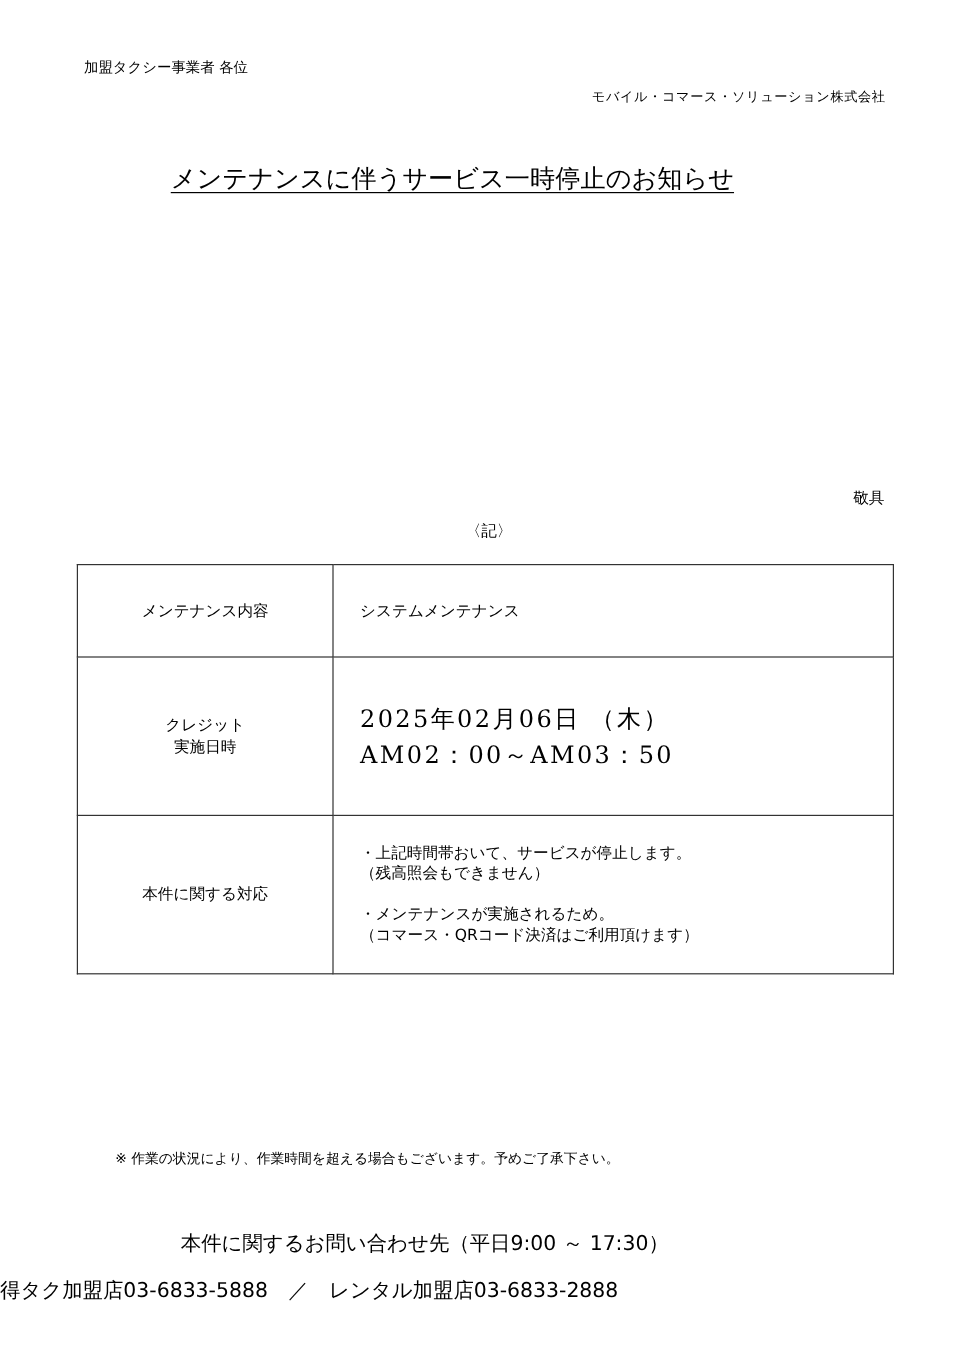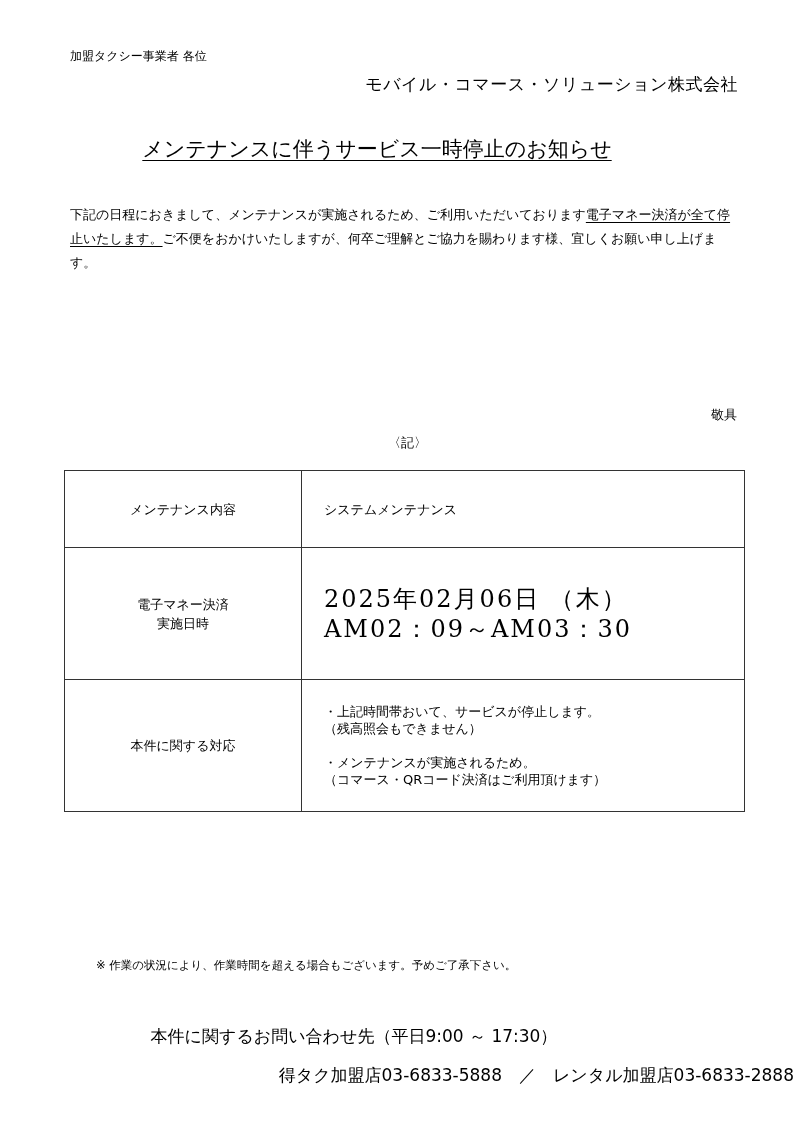--- a/index.html
+++ b/index.html
@@ -1,66 +1,65 @@
 <!DOCTYPE html>
 <html><head>
 <meta charset="utf-8">
 <style>
   html, body { margin:0; padding:0; background:#ffffff; }
   body { width:794px; height:1123px; position:relative; overflow:hidden; color:#000; font-family:"DejaVu Sans", sans-serif; }
   .abs { position:absolute; white-space:nowrap; }
   .addressee { left:70px; top:48px; font-size:12px; }
-  .company { right:56px; top:73px; font-size:17px; letter-spacing:0.5px; }
+  .company { right:56px; top:73px; font-size:11px; letter-spacing:0.5px; }
   .title { left:0; width:754px; top:135px; text-align:center; font-family:"DejaVu Serif", serif; font-size:21px; }
   .title span { text-decoration:underline; text-underline-offset:4px; text-decoration-thickness:1px; }
   .body-text { left:70px; top:203px; width:670px; font-size:13px; line-height:24.2px; white-space:normal; }
   .body-text p { margin:0; }
   .u { text-decoration:underline; text-underline-offset:3px; }
   .closing { right:57px; top:406px; font-size:13px; }
   .ki { left:388px; top:434px; font-size:13px; }
   table.info { position:absolute; left:64px; top:470px; width:681px; border-collapse:collapse; font-size:13px; }
-  table.info td { border:1.5px solid #333; vertical-align:middle; padding:12px;margin-left:43px; }
+  table.info td { border:1.5px solid #333; vertical-align:middle; padding:0;margin-left:43px; }
   td.label { width:212px; text-align:center; line-height:19px; }
   td.value { padding-left:22px !important; line-height:17px; }
-  .big { font-family:"DejaVu Serif", serif; font-size:24px; line-height:30px; letter-spacing:2px; }
+  .big { font-family:"DejaVu Serif", serif; font-size:20px; line-height:30px; letter-spacing:2px; }
   .note { left:76px; top:958px; font-size:11.5px;margin-left:20px; }
   .contact1 { left:0; width:708px; text-align:center; top:1025px; font-size:17px; }
-  .contact2 { left:0; width:794px; text-align:right; top:1064px; font-size:17px; }
+  .contact2 { left:0; width:794px; text-align:left; top:1064px; font-size:17px; }
 </style>
 </head>
 <body>
 
 <div class="abs addressee">加盟タクシー事業者 各位</div>
 <div class="abs company">モバイル・コマース・ソリューション株式会社</div>
 
 <div class="abs title"><span>メンテナンスに伴うサービス一時停止のお知らせ</span></div>
 
 <div class="abs body-text">
-  <p><span>下記の日程におきまして、メンテナンスが実施されるため、ご利用いただいております</span><span class="u">電子マネー決済が全て停止いたします。</span><span>ご不便をおかけいたしますが、何卒ご理解とご協力を賜わります様、宜しくお願い申し上げます。</span></p>
 </div>
 
 <div class="abs closing">敬具</div>
 <div class="abs ki">〈記〉</div>
 
 <table class="info">
   <tbody>
       <tr style="height:77px">
     <td class="label">メンテナンス内容</td>
     <td class="value">
           <div>システムメンテナンス</div>
         </td>
   </tr>
   <tr style="height:132px">
     <td class="label">
-      <div>電子マネー決済</div>
+      <div>クレジット</div>
       <div>実施日時</div>
     </td>
     <td class="value">
       <div class="big">2025年02月06日 （木）</div>
-      <div class="big">AM02：09～AM03：30</div>
+      <div class="big">AM02：00～AM03：50</div>
     </td>
   </tr>
   <tr style="height:132px">
     <td class="label">本件に関する対応</td>
     <td class="value">
       <div>・上記時間帯おいて、サービスが停止します。</div>
       <div>（残高照会もできません）</div>
       <div style="height:17px"></div>
       <div>・メンテナンスが実施されるため。</div>
       <div>（コマース・QRコード決済はご利用頂けます）</div>

